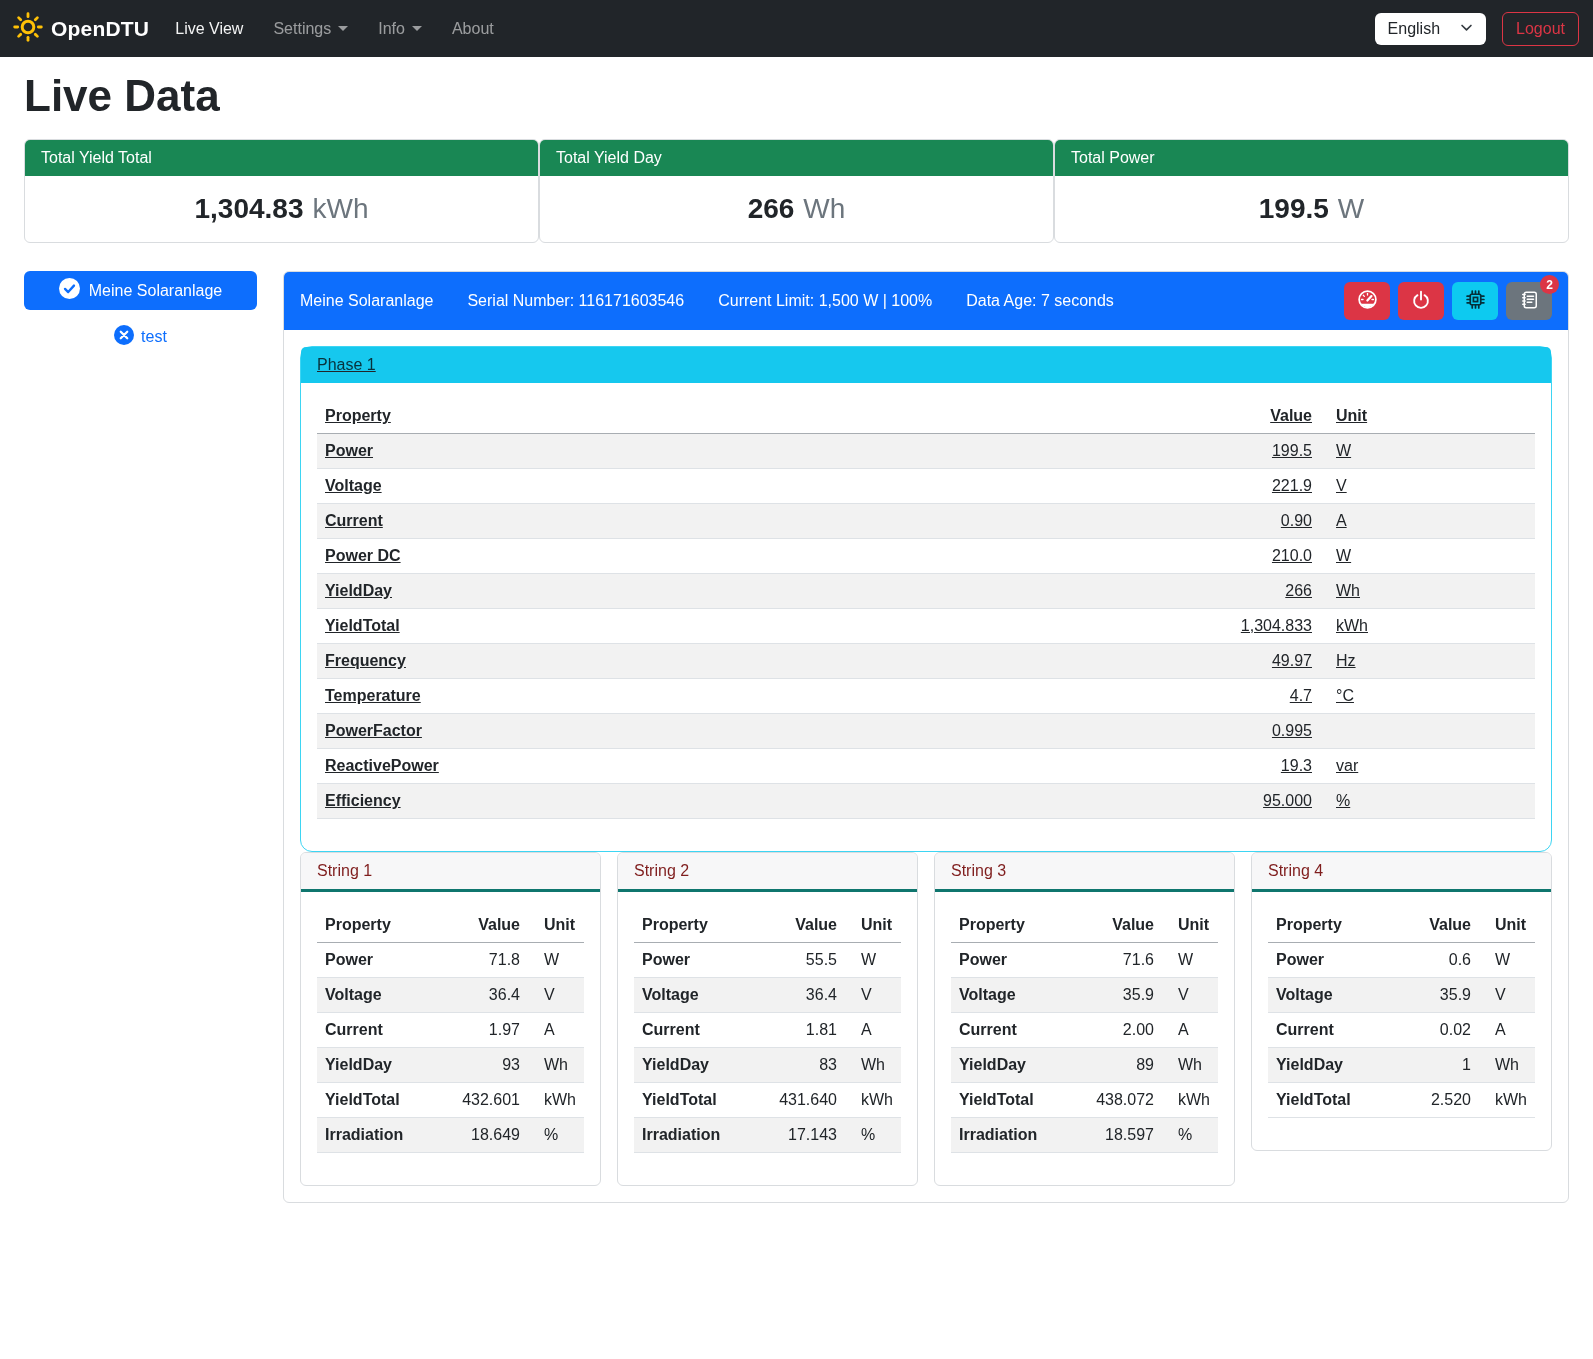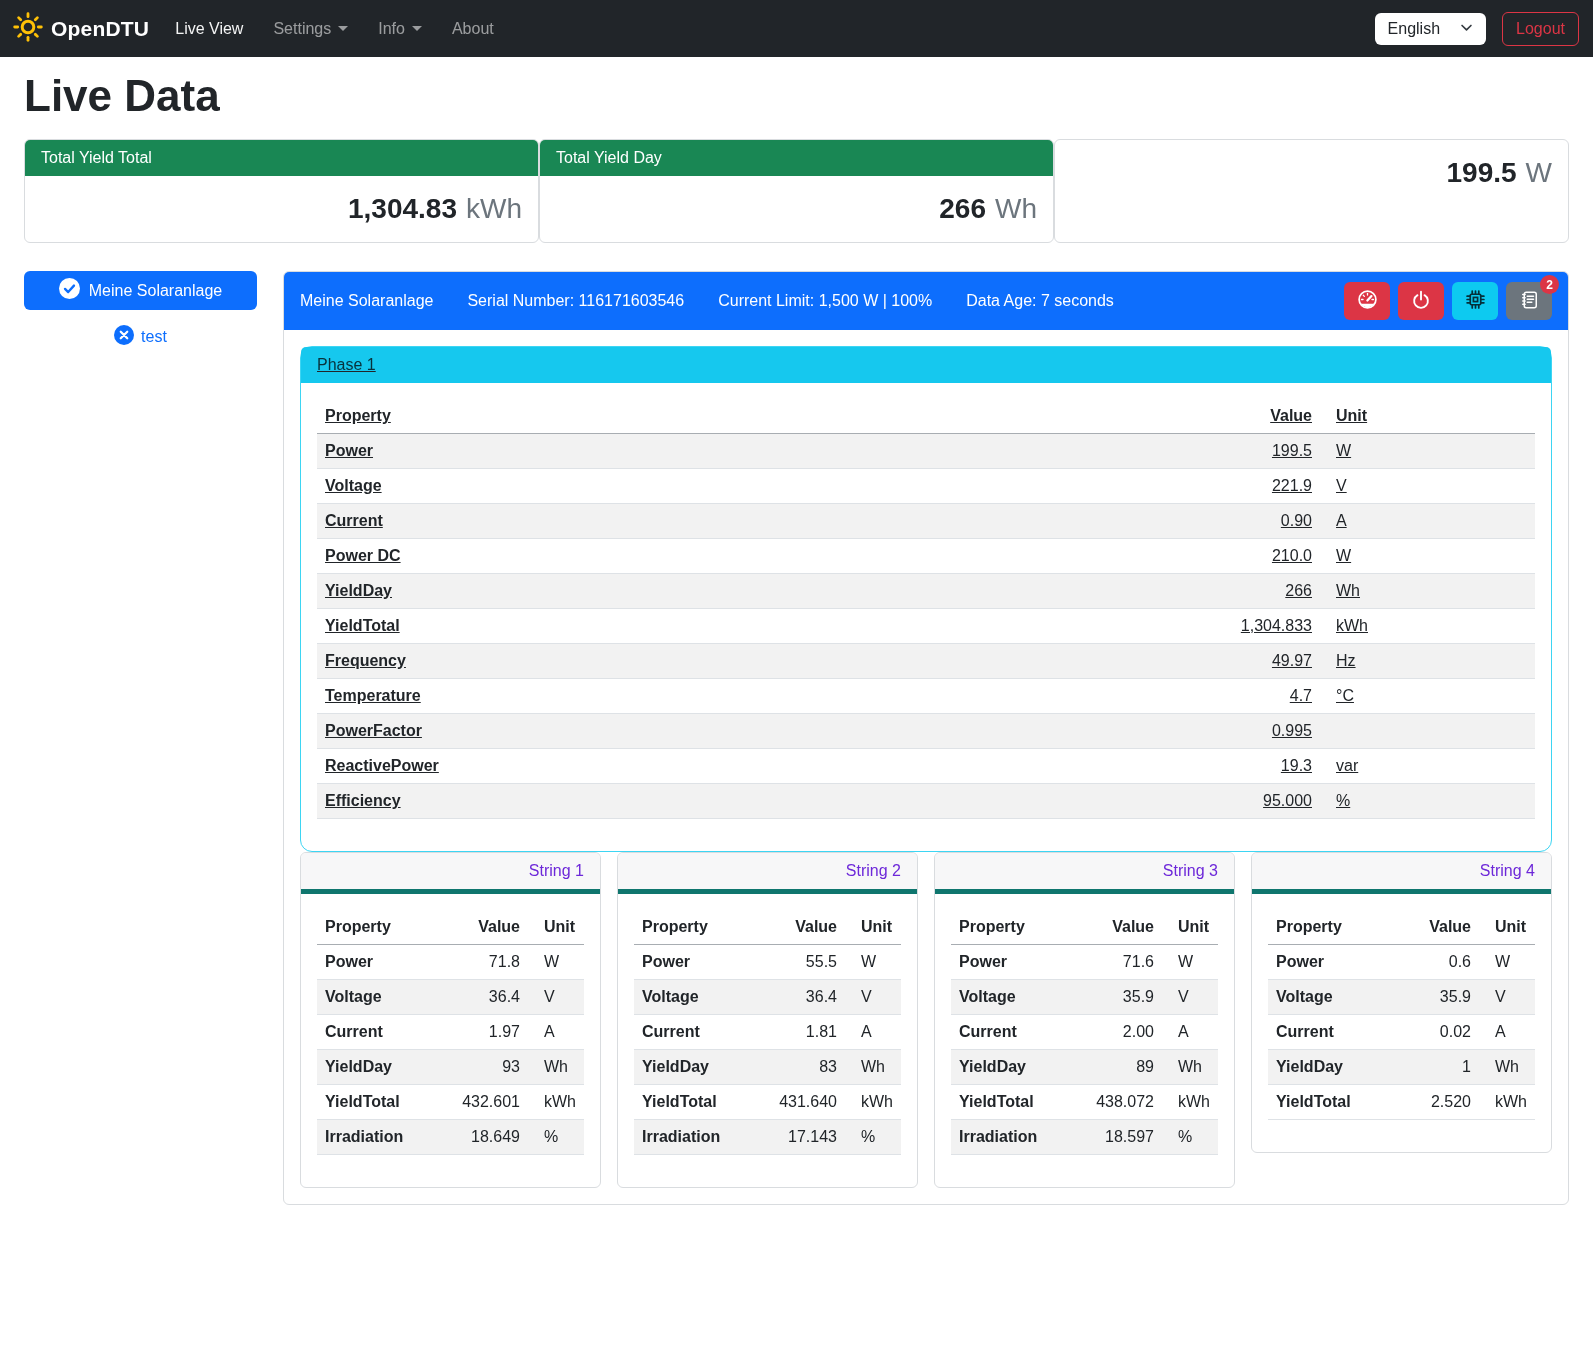--- a/index.html
+++ b/index.html
@@ -41,21 +41,21 @@
   h1.page-title { font-size:44px; font-weight:700; margin:14px 0 18px; }
 
   .summary-row { display:flex; margin-bottom:28px; }
   .card { background:#fff; border:1px solid #d9dcdf; border-radius:6px; }
   .summary-card { flex:1; }
   .summary-card .card-header {
     background:#198754; color:#fff; padding:9px 16px;
     border-radius:5px 5px 0 0;
   }
   .summary-card .card-body {
-    padding:17px 16px; text-align:right; font-size:28px;
+    padding:17px 16px; text-align:center; font-size:28px;
   }
   .summary-value { font-weight:700; color:#212529; }
   .summary-unit { color:#6c757d; margin-left:9px; }
 
   
   .main-row { display:flex; gap:26px; align-items:flex-start; margin-bottom:16px; }
   .sidebar { width:233px; flex:none; }
   .inverter-btn {
     width:100%; background:#0d6efd; color:#fff; border:none; border-radius:6px;
     padding:7px 10px; font-size:16px; font-family:inherit; cursor:pointer;
@@ -91,22 +91,22 @@
   .phase-card { border:1px solid #3dd5f3; border-radius:12px; margin-bottom:0; background:#fff;text-decoration:underline; }
   .phase-card-header {
     background:#16c8ee; color:#08323c; padding:9px 16px; border-radius:5px 5px 0 0;
   }
   .phase-card-body { padding:16px; }
 
   
   .strings-row { display:flex; gap:16px; align-items:flex-start; }
   .string-card { flex:1; }
   .string-card-header {
-    background:#f7f7f8; color:#6d28d9; padding:9px 16px;
-    border-bottom:5px solid #0f766e; border-radius:5px 5px 0 0;text-align:right;
+    background:#f7f7f8; color:#7f1d1d; padding:9px 16px;
+    border-bottom:3px solid #0f766e; border-radius:5px 5px 0 0;
   }
   .string-card-body { padding:16px; }
 
   
   table { width:100%; border-collapse:collapse; font-size:16px; margin-bottom:16px; }
   th, td { padding:8px; vertical-align:middle; font-weight:400; }
   thead th { text-align:left; font-weight:700; border-bottom:1px solid #a8adb2; }
   tbody tr { border-bottom:1px solid #dee2e6; }
   tbody th { text-align:left; font-weight:700; }
   .col-1 { text-align:right; }
@@ -178,20 +178,21 @@
         <span class="summary-value">1,304.83</span><span class="summary-unit">kWh</span>
       </div>
     </div>
     <div class="card summary-card">
       <div class="card-header">Total Yield Day</div>
       <div class="card-body">
         <span class="summary-value">266</span><span class="summary-unit">Wh</span>
       </div>
     </div>
     <div class="card summary-card">
+      <div class="card-header">Total Power</div>
       <div class="card-body">
         <span class="summary-value">199.5</span><span class="summary-unit">W</span>
       </div>
     </div>
   </div>
 
   <div class="main-row">
 
     <div class="sidebar">
       <button class="inverter-btn">

